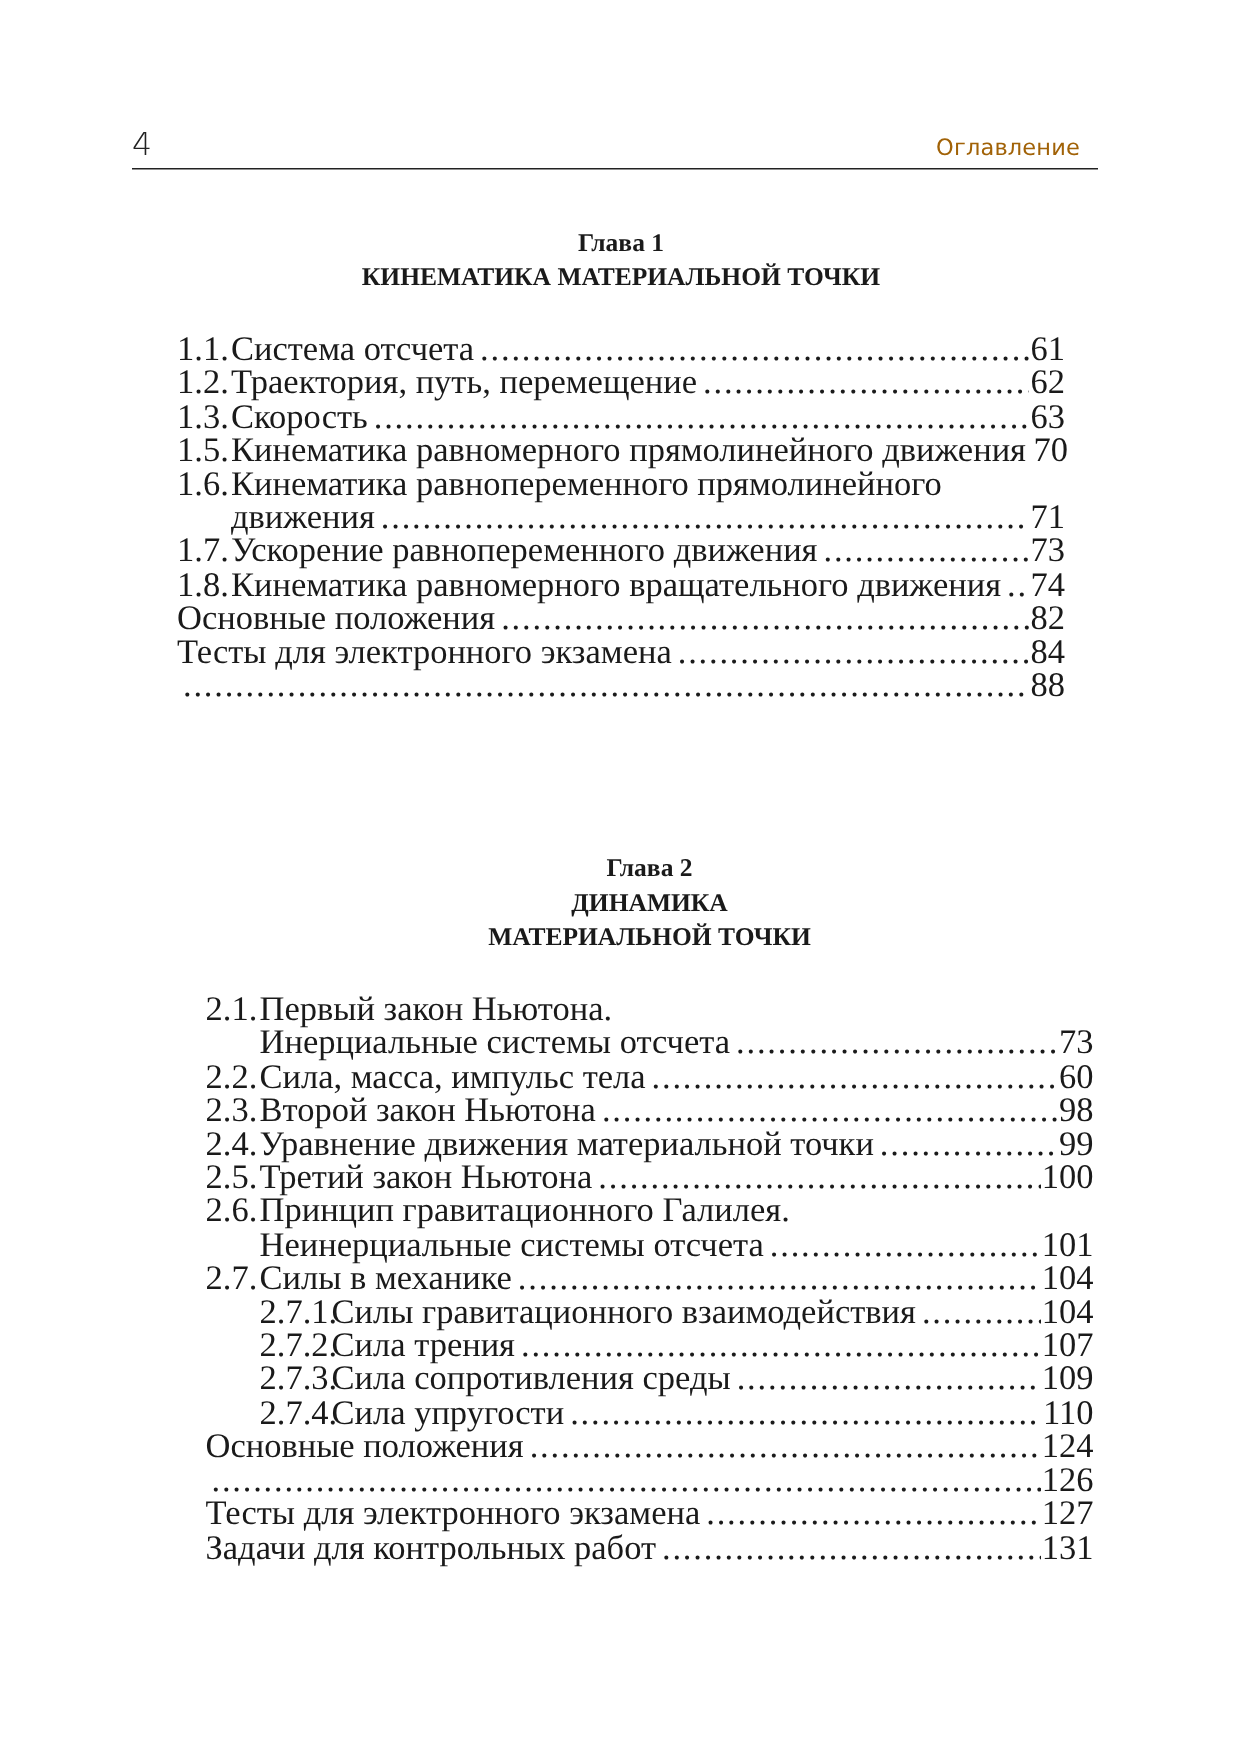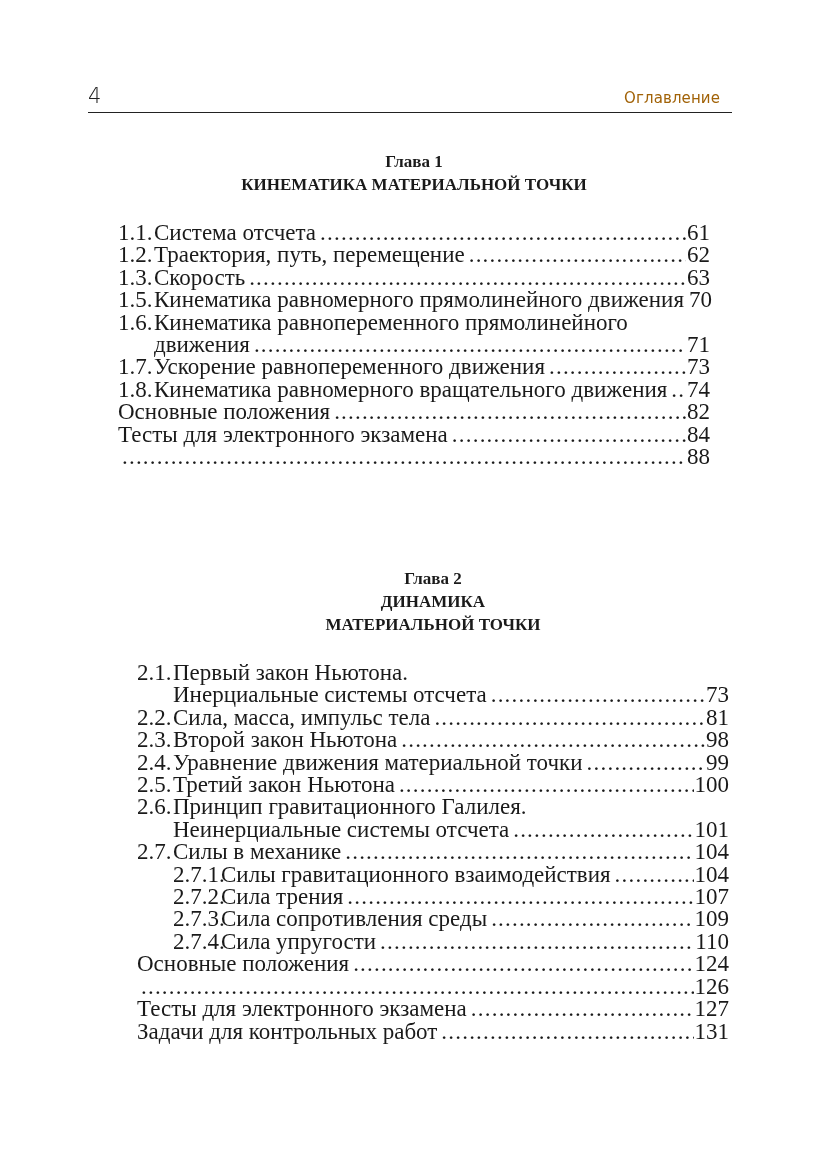--- a/index.html
+++ b/index.html
@@ -123,21 +123,21 @@
       </div>
       <div class="toc-entry cont">
         <span class="title">Инерциальные системы отсчета</span>
         <span class="leader"></span>
         <span class="page">73</span>
       </div>
       <div class="toc-entry">
         <span class="num">2.2.</span>
         <span class="title">Сила, масса, импульс тела</span>
         <span class="leader"></span>
-        <span class="page">81</span>
+        <span class="page">60</span>
       </div>
       <div class="toc-entry">
         <span class="num">2.3.</span>
         <span class="title">Второй закон Ньютона</span>
         <span class="leader"></span>
         <span class="page">98</span>
       </div>
       <div class="toc-entry">
         <span class="num">2.4.</span>
         <span class="title">Уравнение движения материальной точки</span>

